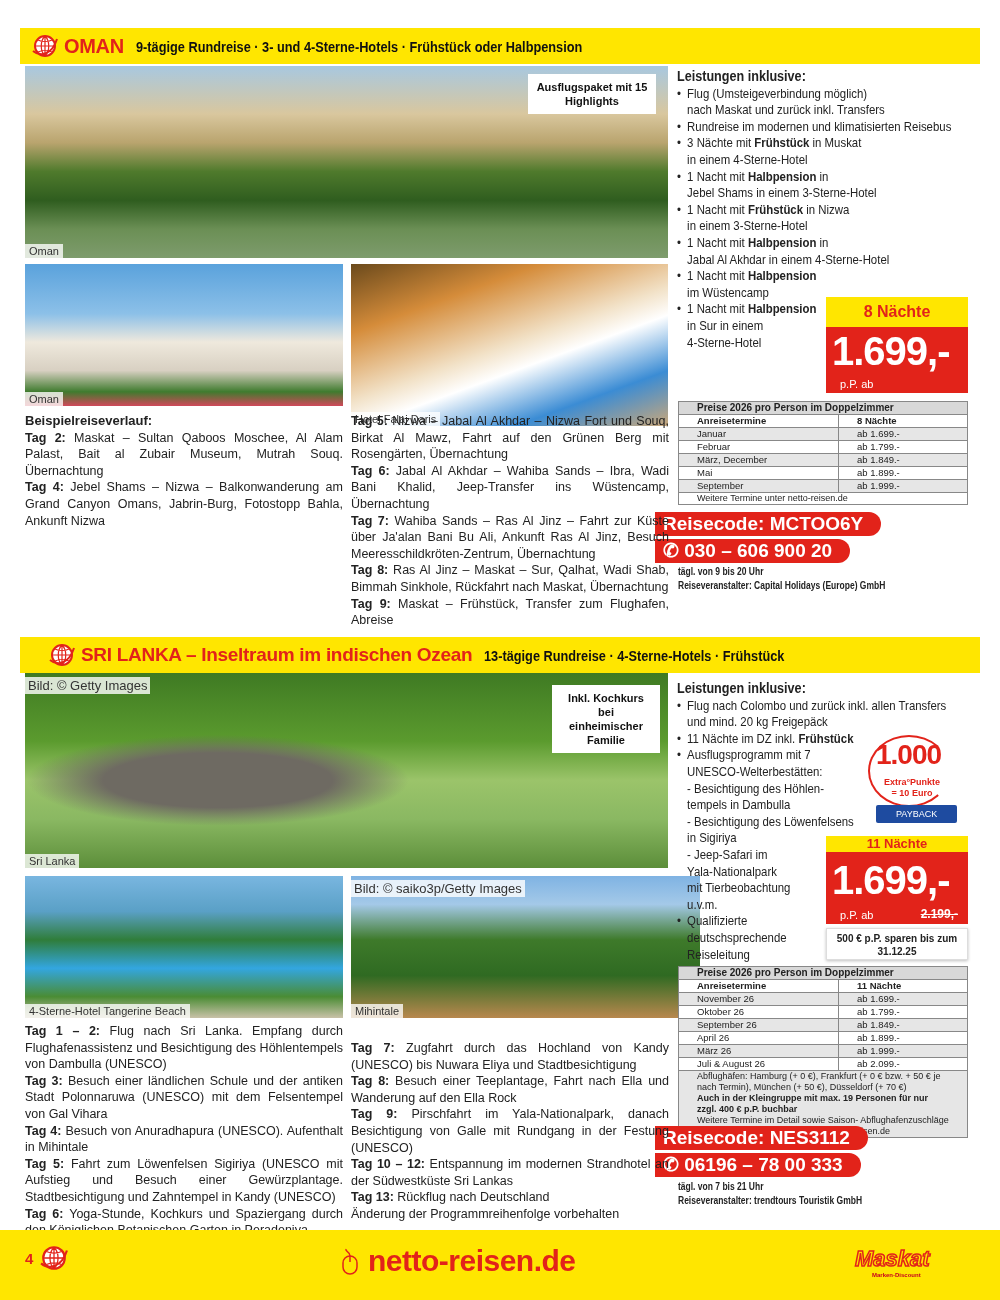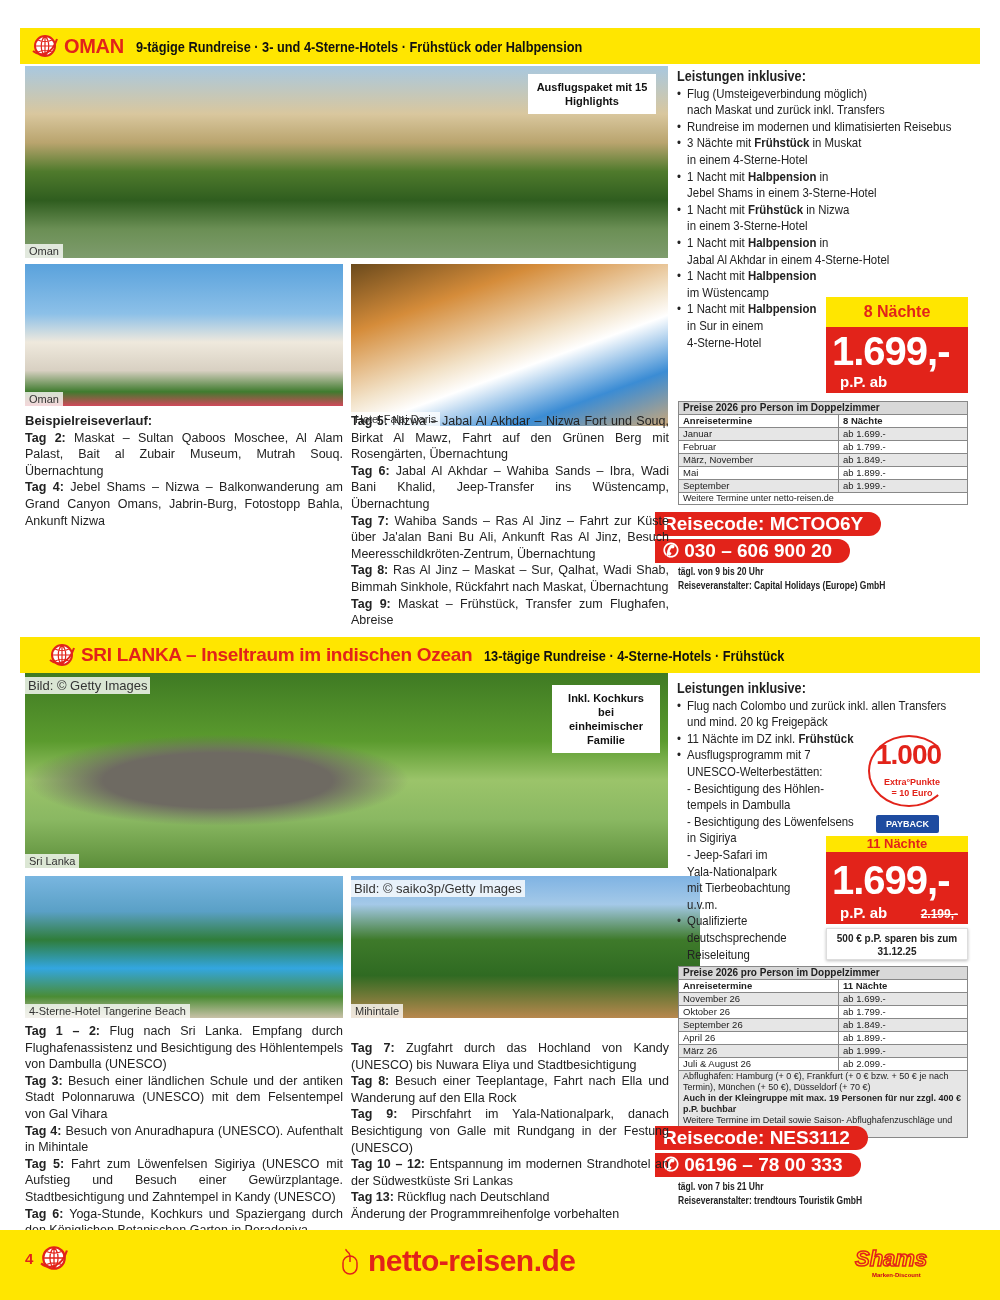--- a/index.html
+++ b/index.html
@@ -35,32 +35,32 @@
   .leistungen ul { list-style: none; }
   .leistungen li { position: relative; padding-left: 11px; transform: scaleX(0.92); transform-origin: left; white-space: nowrap; }
   .leistungen li::before { content: "\2022"; position: absolute; left: 0; }
   .leistungen li.sub { padding-left: 11px; }
   .leistungen li.sub::before { content: ""; }
 
   .price-box { position: absolute; left: 826px; width: 142px; }
   .price-box .nights { background: #ffe600; color: #e2231a; font-weight: bold; font-size: 16px; text-align: center; height: 30px; line-height: 30px; }
   .price-box .price { background: #e2231a; color: #fff; height: 62px; position: relative; }
   .price-box .amount { position: absolute; left: 6px; top: 2px; font-size: 40px; font-weight: bold; letter-spacing: -1px; }
-  .price-box .ppab { position: absolute; left: 14px; bottom: 3px; font-size: 15px; font-weight: bold; }
+  .price-box .ppab { position: absolute; left: 14px; bottom: 3px; font-size: 11px; font-weight: normal; }
   .price-box .old { position: absolute; right: 10px; bottom: 3px; font-size: 12px; font-weight: bold; color: #fff; text-decoration: line-through; }
   .save-box { position: absolute; left: 826px; top: 928px; width: 142px; height: 32px; background: #fff; border: 1px solid #ddd; text-align: center; font-size: 10px; font-weight: bold; line-height: 13px; padding-top: 3px; box-shadow: 0 1px 3px rgba(0,0,0,0.25); }
 
   .payback { position: absolute; left: 868px; top: 735px; width: 82px; height: 96px; }
   .payback .circle { position: absolute; left: 0; top: 0; width: 82px; height: 72px; border: 2px solid #e2231a; border-radius: 50%; border-right-color: transparent; }
   .payback .num { position: absolute; left: 8px; top: 4px; font-size: 28px; font-weight: bold; color: #e2231a; letter-spacing: -1px; }
   .payback .label { position: absolute; left: 14px; top: 42px; font-size: 9px; font-weight: bold; color: #e2231a; text-align: center; line-height: 11px; width: 60px; }
-  .payback .pb-logo { position: absolute; left: 8px; top: 80px; background: #1e4ba0; color: #fff; font-size: 9px; font-weight: bold; padding: 4px 10px; border-radius: 2px; }
+  .payback .pb-logo { position: absolute; left: 8px; top: 70px; background: #1e4ba0; color: #fff; font-size: 9px; font-weight: normal; padding: 4px 20px; border-radius: 2px; }
 
   table.prices { position: absolute; left: 678px; width: 290px; border-collapse: collapse; font-size: 9.5px; background: #e6e6e6; }
-  table.prices td, table.prices th { border: 1px solid #888; padding: 0 4px; text-align: left; height: 12px; line-height: 12px; font-weight: normal; }
+  table.prices td, table.prices th { border: 1px solid #888; padding: 0 18px; text-align: left; height: 12px; line-height: 12px; font-weight: normal; }
   table.prices .hd { font-weight: bold; background: #d8d8d8; font-size: 10px; }
   table.prices .colhd { font-weight: bold; background: #fff; }
   table.prices tr.alt td { background: #fff; }
   table.prices td.note { font-size: 9px; line-height: 11px; }
 
   .pill { position: absolute; left: 655px; background: #e2231a; color: #fff; font-weight: bold; height: 24px; line-height: 24px; padding: 0 18px 0 8px; border-radius: 0 14px 14px 0; font-size: 19px; white-space: nowrap; }
   .info-small { position: absolute; left: 678px; font-size: 10px; font-weight: bold; line-height: 14px; transform: scaleX(0.85); transform-origin: left; white-space: nowrap; }
 
   .itinerary { position: absolute; font-size: 12.5px; line-height: 16.6px; text-align: justify; width: 318px; }
   .itinerary p { transform: scaleX(1); }
@@ -140,21 +140,21 @@
       </tr>
   <tr>
         <td>Januar</td>
         <td>ab 1.699.-</td>
       </tr>
   <tr class="alt">
         <td>Februar</td>
         <td>ab 1.799.-</td>
       </tr>
   <tr>
-        <td>März, November</td>
+        <td>März, December</td>
         <td>ab 1.849.-</td>
       </tr>
   <tr class="alt">
         <td>Mai</td>
         <td>ab 1.899.-</td>
       </tr>
   <tr>
         <td>September</td>
         <td>ab 1.999.-</td>
       </tr>
@@ -317,15 +317,15 @@
   <svg class="globe" viewBox="0 0 26 26">
     <circle cx="13" cy="13" r="10" fill="#fff" stroke="#e2231a" stroke-width="2"></circle>
     <path d="M3 13h20M13 3v20M6 7c4 2 10 2 14 0M6 19c4-2 10-2 14 0M13 3c-5 5-5 15 0 20M13 3c5 5 5 15 0 20" stroke="#e2231a" stroke-width="1.2" fill="none"></path>
     <path d="M1 18 C8 24 20 22 25 6" stroke="#e2231a" stroke-width="2" fill="none"></path>
   </svg>
   <svg class="mouse" viewBox="0 0 20 28">
     <rect x="3" y="8" width="14" height="18" rx="7" fill="none" stroke="#e2231a" stroke-width="1.5"></rect>
     <path d="M10 8v6M10 8 C10 3 5 4 6 1" stroke="#e2231a" stroke-width="1.5" fill="none"></path>
   </svg>
   <span class="site" style="left:368px;">netto-reisen.de</span>
-  <span class="netto">Shams</span>
+  <span class="netto">Maskat</span>
   <span class="netto-sub">Marken-Discount</span>
 </div>
 
 </body></html>

